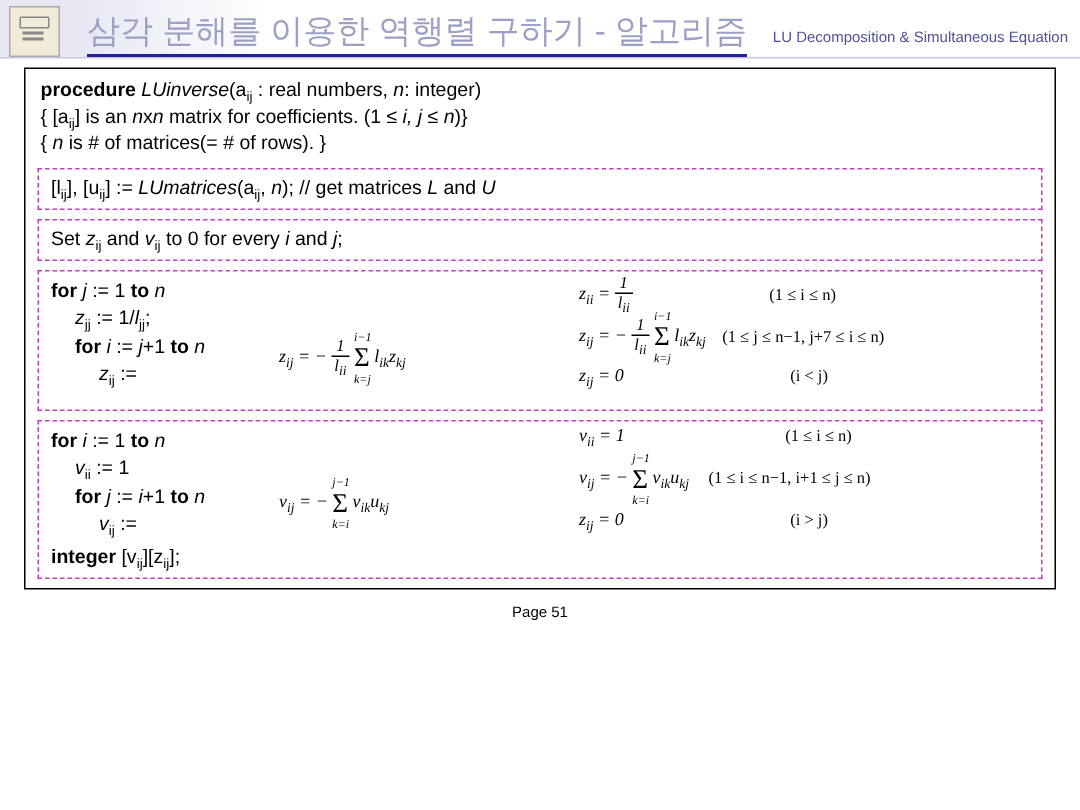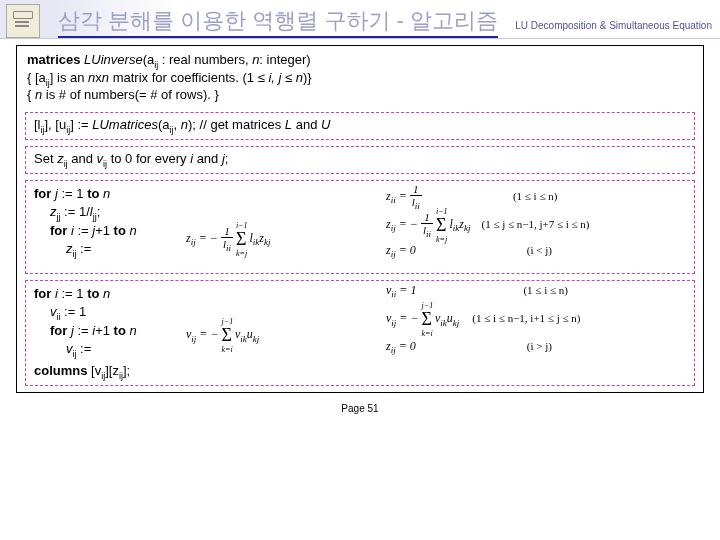--- a/index.html
+++ b/index.html
@@ -39,23 +39,23 @@
 
 <div class="hdr">
   <div class="logo"></div>
   <span class="ttl">삼각 분해를 이용한 역행렬 구하기 - 알고리즘</span>
   <span class="sub">LU Decomposition &amp; Simultaneous Equation</span>
 </div>
 
 <div class="frame">
 
   <div class="intro">
-    <div><b>matrices </b><i>LUinverse</i><span>(a</span><sub>ij</sub><span> : real numbers, </span><i>n</i><span>: integer)</span></div>
+    <div><b>procedure </b><i>LUinverse</i><span>(a</span><sub>ij</sub><span> : real numbers, </span><i>n</i><span>: integer)</span></div>
     <div><span>{ [a</span><sub>ij</sub><span>] is an </span><i>n</i><span>x</span><i>n</i><span> matrix for coefficients. (1 ≤ </span><i>i, j</i><span> ≤ </span><i>n</i><span>)}</span></div>
-    <div><span>{ </span><i>n</i><span> is # of numbers(= # of rows). }</span></div>
+    <div><span>{ </span><i>n</i><span> is # of matrices(= # of rows). }</span></div>
   </div>
 
   <div class="box">
     <span>[l</span><sub>ij</sub><span>], [u</span><sub>ij</sub><span>] := </span><i>LUmatrices</i><span>(a</span><sub>ij</sub><span>, </span><i>n</i><span>);  // get matrices </span><i>L</i><span> and </span><i>U</i>
   </div>
 
   <div class="box">
     <span>Set </span><i>z</i><sub>ij</sub><span> and </span><i>v</i><sub>ij</sub><span> to 0 for every </span><i>i</i><span> and </span><i>j</i><span>;</span>
   </div>
 
@@ -86,21 +86,21 @@
       <span class="cond" style="margin-left:108px">(i &lt; j)</span>
     </div>
   </div>
 
   <div class="box box4">
     <div class="code">
       <div><b>for </b><i>i</i><span> := 1 </span><b>to </b><i>n</i></div>
       <div class="ind1"><i>v</i><sub>ii</sub><span> := 1</span></div>
       <div class="ind1"><b>for </b><i>j</i><span> := </span><i>i</i><span>+1 </span><b>to </b><i>n</i></div>
       <div class="ind2"><i>v</i><sub>ij</sub><span> :=</span></div>
-      <div class="line2"><b>columns </b><span>[v</span><sub>ij</sub><span>][z</span><sub>ij</sub><span>];</span></div>
+      <div class="line2"><b>integer </b><span>[v</span><sub>ij</sub><span>][z</span><sub>ij</sub><span>];</span></div>
     </div>
     <div class="math" style="left:160px;top:44px">
       <span>v</span><sub>ij</sub><span> = − </span>
       <span class="sum"><span class="top">j−1</span><span>Σ</span><span class="bot">k=i</span></span>
       <span>v</span><sub>ik</sub><span>u</span><sub>kj</sub>
     </div>
     <div class="math" style="left:360px;top:2px">
       <span>v</span><sub>ii</sub><span> = 1</span>
       <span class="cond" style="margin-left:104px">(1 ≤ i ≤ n)</span>
     </div>

